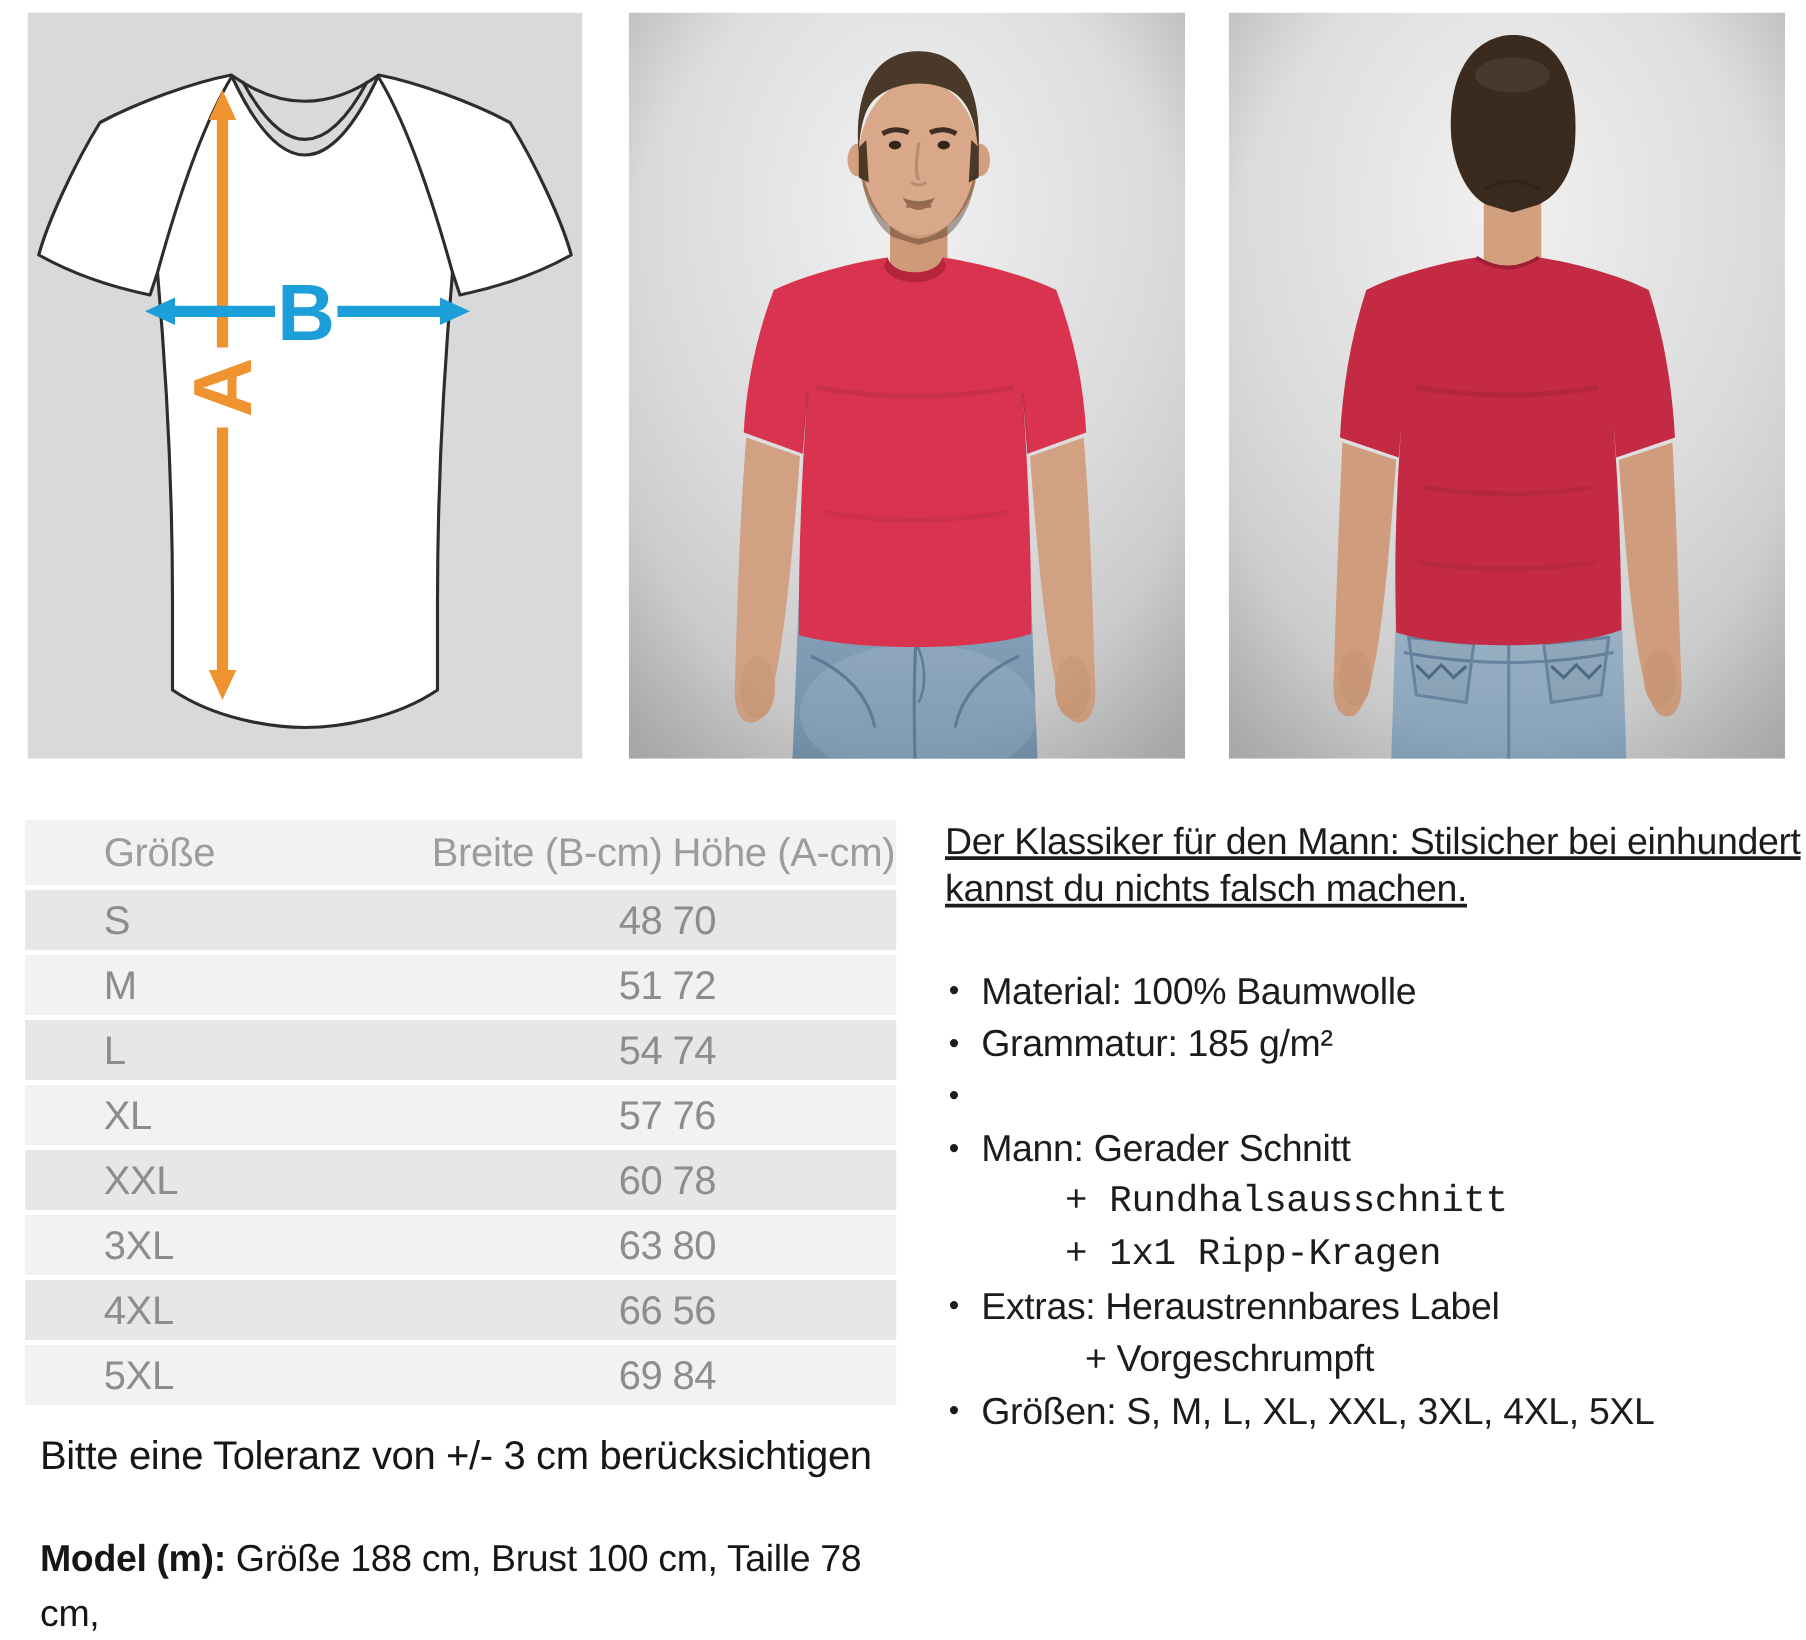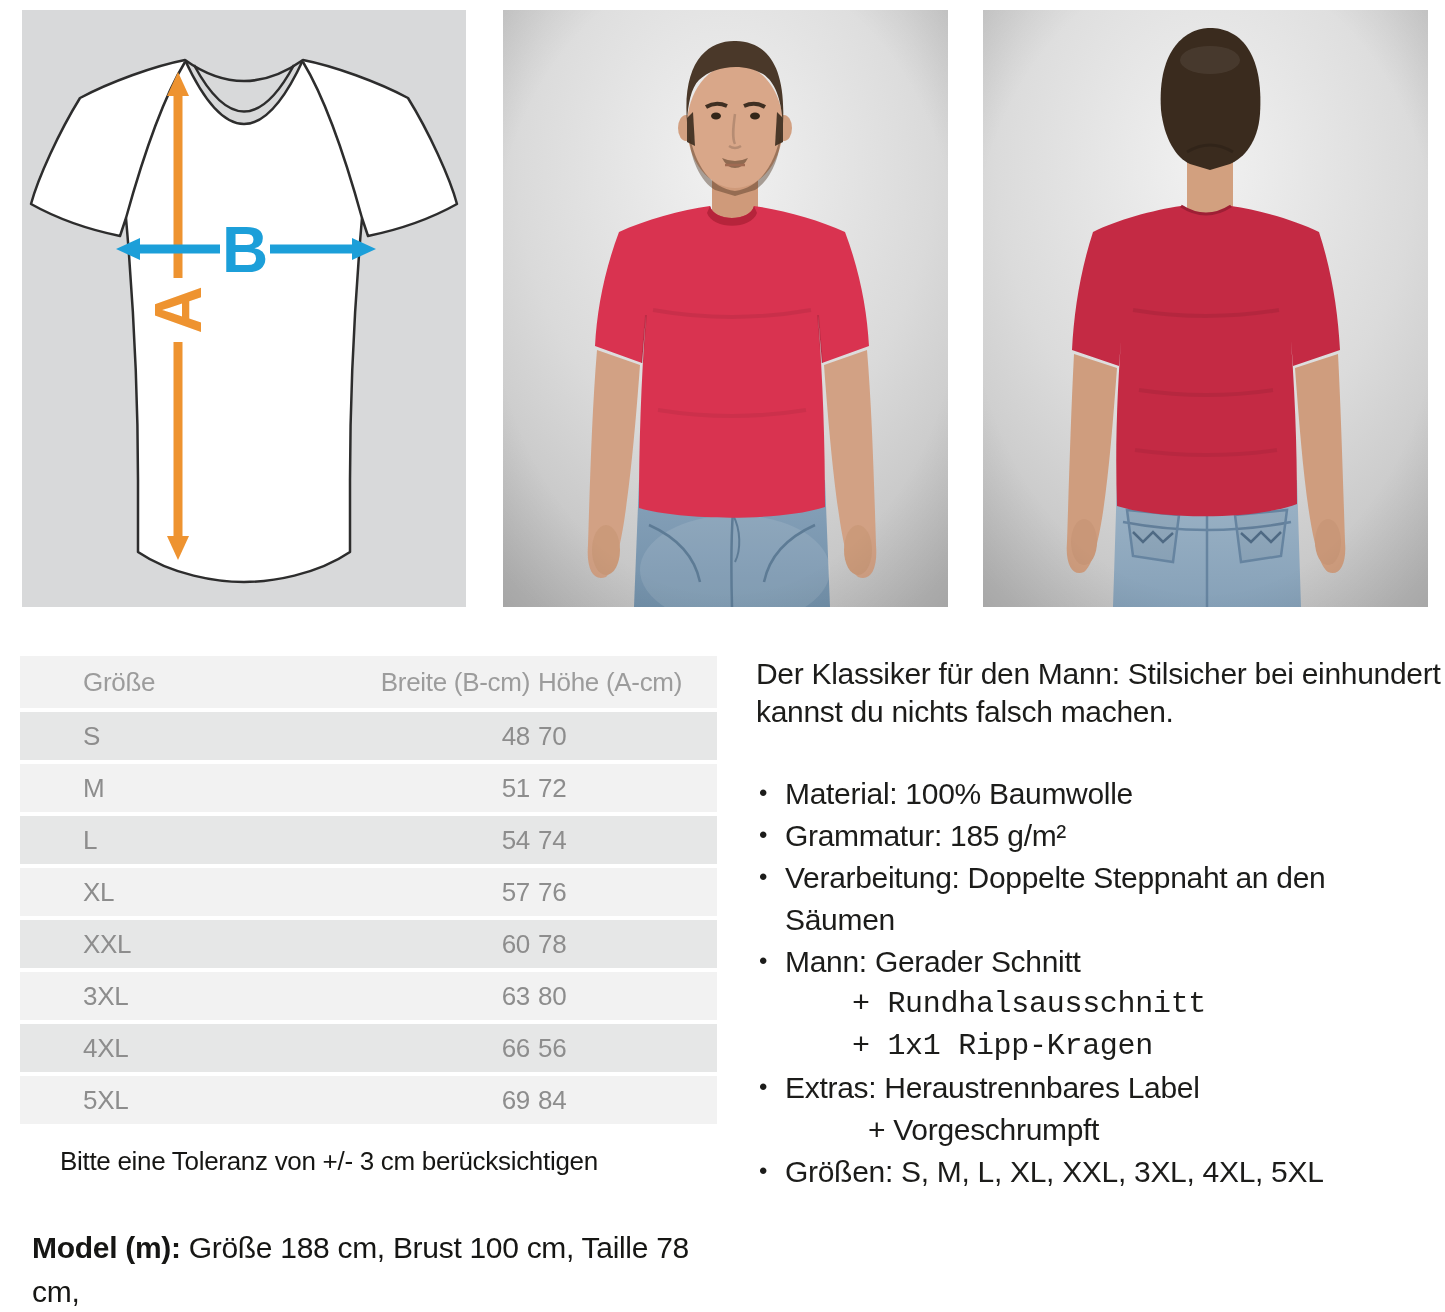--- a/index.html
+++ b/index.html
@@ -6,37 +6,37 @@
   .page{position:relative;width:1445px;height:1312px;background:#ffffff;
         font-family:"Liberation Sans",sans-serif;overflow:hidden;color:#1c1c1a;}
   .panel{position:absolute;top:10px;height:597px;}
   .panel svg{display:block;width:100%;height:100%;}
   #diagram-panel{left:22px;width:444px;}
   #front-panel{left:503px;width:445px;}
   #back-panel{left:983px;width:445px;}
 
   
   .size-table{position:absolute;left:20px;top:656px;width:697px;display:flex;
-              flex-direction:column;gap:4px;font-size:26px;letter-spacing:-0.3px;}
+              flex-direction:column;gap:4px;font-size:32px;letter-spacing:-0.3px;}
   .trow{display:flex;align-items:center;height:48px;background:#f2f2f2;color:#8d8d8d;}
   .trow.dark{background:#e6e7e7;}
   .trow.thead{height:52px;background:#f2f2f2;color:#9c9c9c;}
   .c1{width:250px;padding-left:63px;box-sizing:border-box;}
   .c2{width:260px;padding-left:8px;box-sizing:border-box;text-align:right;}
   .c3{flex:1;padding-left:8px;box-sizing:border-box;}
 
-  .tolerance{position:absolute;left:32px;top:1146px;font-size:26px;letter-spacing:-0.3px;color:#161614;margin-left:28px;}
+  .tolerance{position:absolute;left:32px;top:1146px;font-size:32px;letter-spacing:-0.3px;color:#161614;}
   .model-note{position:absolute;left:32px;top:1226px;font-size:30px;line-height:44px;
               letter-spacing:-0.3px;color:#161614;width:700px;}
   .model-note b{font-weight:bold;}
 
   
   .descr{position:absolute;left:756px;top:655px;width:685px;font-size:30px;
          letter-spacing:-0.3px;color:#1c1c1a;}
-  .descr .para div{line-height:38px;}
+  .descr .para div{line-height:38px;text-decoration:underline;}
   .spec-list{margin-top:42px;}
   .li{position:relative;min-height:42px;line-height:42px;padding-left:29px;}
   .li .dot{position:absolute;left:3px;top:-1px;font-size:24px;}
   .li.ind1{padding-left:96px;font-family:Liberation Mono, monospace;}
   .li.ind2{padding-left:112px;}
 </style>
 </head>
 <body>
 
 <div class="page">
@@ -259,21 +259,21 @@
   </div>
 
   <div class="descr">
     <div class="para">
       <div>Der Klassiker für den Mann: Stilsicher bei einhundert</div>
       <div>kannst du nichts falsch machen.</div>
     </div>
     <div class="spec-list">
       <div class="li"><span class="dot">•</span><span>Material: 100% Baumwolle</span></div>
       <div class="li"><span class="dot">•</span><span>Grammatur: 185 g/m²</span></div>
-      <div class="li"><span class="dot">•</span><span>Verarbeitung: Doppelte Steppnaht an den Säumen</span></div>
+      <div class="li"><span class="dot">•</span></div>
       <div class="li"><span class="dot">•</span><span>Mann: Gerader Schnitt</span></div>
       <div class="li ind1"><span>+ Rundhalsausschnitt</span></div>
       <div class="li ind1"><span>+ 1x1 Ripp-Kragen</span></div>
       <div class="li"><span class="dot">•</span><span>Extras: Heraustrennbares Label</span></div>
       <div class="li ind2"><span>+ Vorgeschrumpft</span></div>
       <div class="li"><span class="dot">•</span><span>Größen:  S, M, L, XL, XXL, 3XL, 4XL, 5XL</span></div>
     </div>
   </div>
 
 </div>

